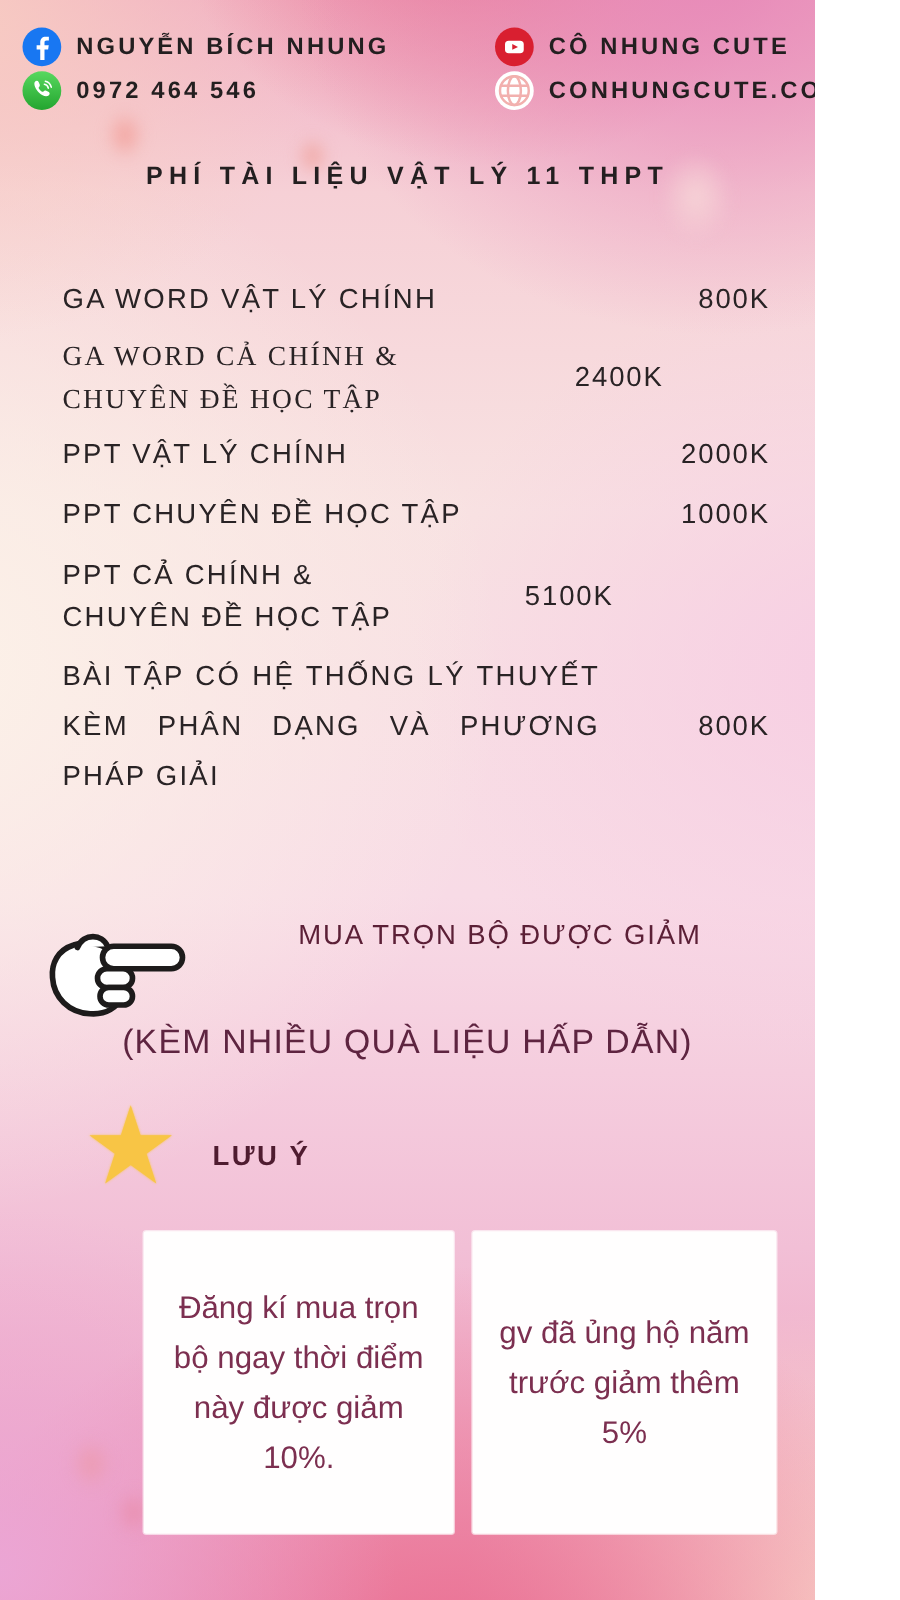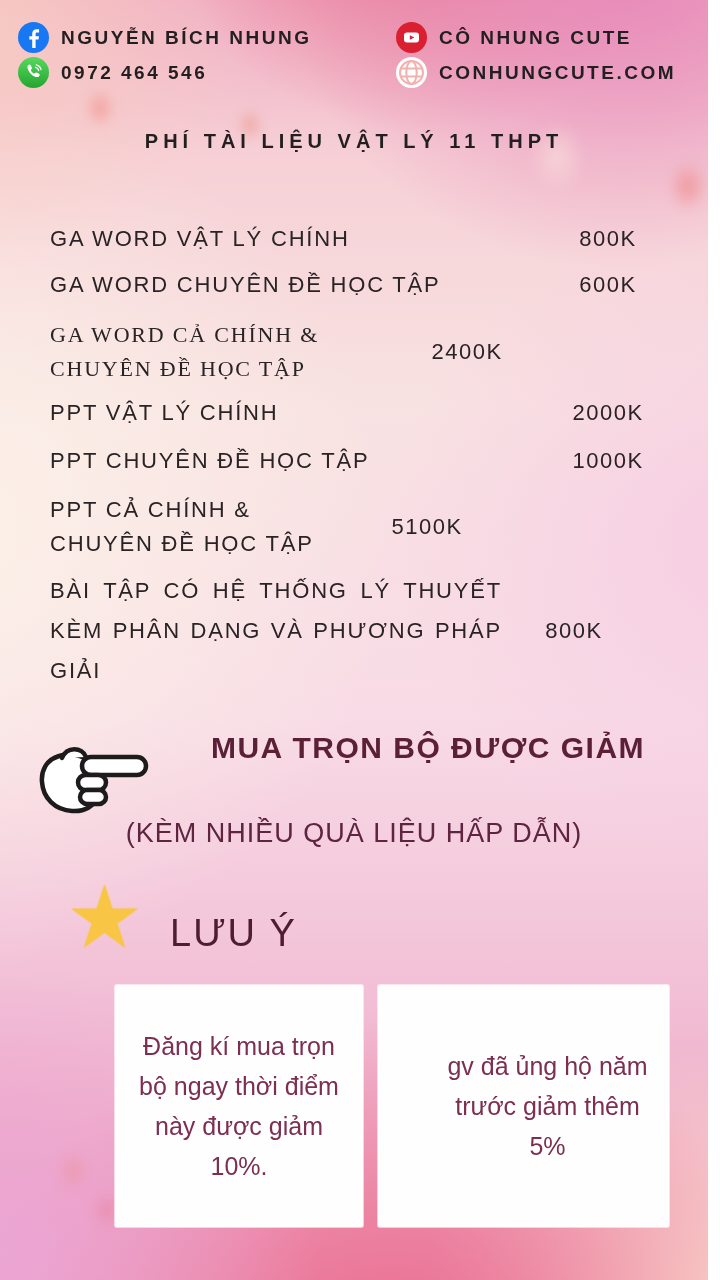--- a/index.html
+++ b/index.html
@@ -1,18 +1,18 @@
 <!DOCTYPE html>
 <html><head>
 <meta charset="utf-8">
 <style>
   html,body{margin:0;padding:0;}
   body{font-family:"Liberation Sans","DejaVu Sans",sans-serif;}
   #poster{
-    position:relative;width:708px;height:1280px;overflow:hidden;
+    position:relative;width:652px;height:1280px;overflow:hidden;
     background:
       radial-gradient(480px 420px at 88% -2%, rgba(231,137,185,.95), rgba(231,137,185,0) 70%),
       radial-gradient(360px 300px at 60% -6%, rgba(230,100,125,.70), rgba(230,100,125,0) 70%),
       radial-gradient(430px 360px at -6% 1%, rgba(248,206,194,.95), rgba(248,206,194,0) 72%),
       radial-gradient(600px 560px at -10% 42%, rgba(252,242,232,1), rgba(252,242,232,0) 78%),
       radial-gradient(500px 440px at 106% 42%, rgba(247,205,227,.95), rgba(247,205,227,0) 72%),
       radial-gradient(440px 400px at 0% 98%, rgba(235,166,214,.95), rgba(235,166,214,0) 72%),
       radial-gradient(560px 430px at 55% 104%, rgba(234,110,145,.95), rgba(234,110,145,0) 74%),
       radial-gradient(430px 380px at 103% 103%, rgba(252,228,208,1), rgba(252,228,208,0) 72%),
       linear-gradient(180deg,#f0adc4 0%,#f6d0d6 12%,#f8e2e2 32%,#f8dbe6 56%,#f2bfd6 78%,#ee9cb8 100%);
@@ -22,44 +22,44 @@
   .contact{position:absolute;display:flex;align-items:center;gap:12px;}
   .contact .txt{font-size:19px;letter-spacing:2.5px;color:#231f20;font-weight:600;}
   .cicon{width:31px;height:31px;border-radius:50%;display:flex;align-items:center;justify-content:center;flex:0 0 auto;}
   
   #title{position:absolute;top:130px;left:0;width:100%;text-align:center;
     font-size:20px;font-weight:600;letter-spacing:5px;color:#231f20;white-space:nowrap;}
   
   #price-list{position:absolute;top:218px;left:50px;right:36px;}
   .row{display:flex;align-items:center;}
   .row .lbl{flex:1;font-size:22px;letter-spacing:1.8px;color:#292325;line-height:34px;}
-  .row .prc{flex:0 0 128px;font-size:22px;letter-spacing:1.5px;color:#292325;text-align:center;padding-left:8px;}
+  .row .prc{flex:0 0 128px;font-size:22px;letter-spacing:1.5px;color:#292325;text-align:right;padding-left:8px;}
   .r1{margin-top:4px;margin-bottom:12px;}
   .r2{margin-bottom:16px;}
   .r3{margin-bottom:10px;} .r3 .lbl{max-width:345px;font-family:Liberation Serif, serif;}
   .r4{margin-bottom:14px;}
   .r5{margin-bottom:15px;}
   .r6{margin-bottom:10px;} .r6 .lbl{max-width:305px;}
   .r7 .lbl{max-width:452px;text-align:justify;line-height:40px;}
   
   #promo{position:absolute;top:726px;left:34px;right:18px;display:flex;align-items:flex-start;}
   #promo-hand{flex:0 0 132px;margin-top:8px;}
   #promo-text{flex:1;text-align:center;color:#5b1f36;}
-  .promo-line{font-size:30px;font-weight:700;letter-spacing:1.5px;line-height:44px;white-space:pre;}
+  .promo-line{font-size:22px;font-weight:400;letter-spacing:1.5px;line-height:44px;white-space:pre;}
   #promo-sub{position:absolute;top:818px;left:0;width:100%;text-align:center;
     font-size:27px;font-weight:500;letter-spacing:1px;color:#5e2440;}
   
   #note-star{position:absolute;left:66px;top:874px;font-size:86px;line-height:86px;color:#f8c545;
     text-shadow:0 0 2px #f8c545;}
-  #note-heading{position:absolute;left:170px;top:912px;font-size:38px;font-weight:400;
+  #note-heading{position:absolute;left:170px;top:912px;font-size:22px;font-weight:700;
     letter-spacing:2px;color:#4f1c30;}
   .note-card{position:absolute;top:985px;height:242px;background:#fffefe;border-radius:2px;
     display:flex;align-items:center;justify-content:center;box-shadow:0 0 0 1px rgba(255,255,255,.6);}
   #note-card-1{left:115px;width:248px;}
-  #note-card-2{left:378px;width:243px;padding-left:48px;}
+  #note-card-2{left:378px;width:243px;}
   .note-card .ctext{font-size:25px;line-height:40px;color:#7c2f50;text-align:center;padding:0 14px;font-weight:500;}
 </style>
 </head>
 <body>
 
 <div id="poster">
 
   <div class="petal" style="left:84px;top:88px;width:32px;height:40px;background:radial-gradient(closest-side,#f2a39e,rgba(242,163,158,0));"></div>
   <div class="petal" style="left:236px;top:108px;width:28px;height:34px;background:radial-gradient(closest-side,#f0a8a4,rgba(240,168,164,0));"></div>
   <div class="petal" style="left:528px;top:122px;width:58px;height:72px;background:radial-gradient(closest-side,#f6d2d6,rgba(246,210,214,0));"></div>
@@ -108,24 +108,20 @@
     <span class="txt">CONHUNGCUTE.COM</span>
   </div>
 
   <div id="title">PHÍ TÀI LIỆU VẬT LÝ 11 THPT</div>
 
   <div id="price-list">
     <div class="row r1">
       <span class="lbl">GA WORD VẬT LÝ CHÍNH</span>
       <span class="prc">800K</span>
     </div>
-    <div class="row r2">
-      <span class="lbl">GA WORD CHUYÊN ĐỀ HỌC TẬP</span>
-      <span class="prc">600K</span>
-    </div>
     <div class="row r3">
       <span class="lbl">GA WORD CẢ CHÍNH &amp; CHUYÊN ĐỀ HỌC TẬP</span>
       <span class="prc">2400K</span>
     </div>
     <div class="row r4">
       <span class="lbl">PPT VẬT LÝ CHÍNH</span>
       <span class="prc">2000K</span>
     </div>
     <div class="row r5">
       <span class="lbl">PPT CHUYÊN ĐỀ HỌC TẬP</span>

